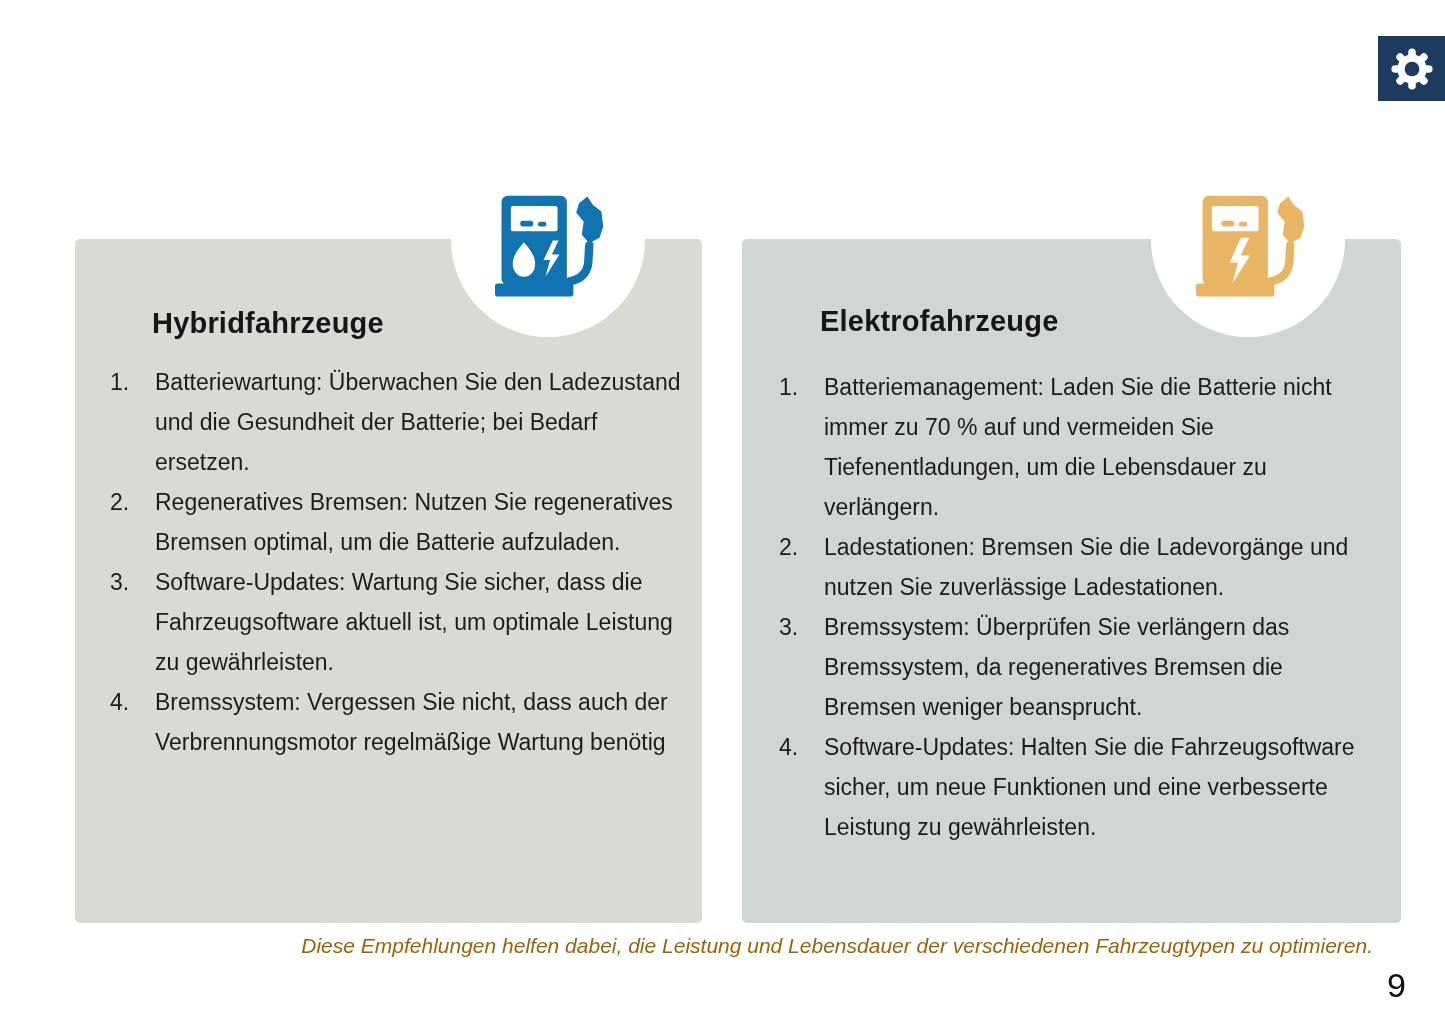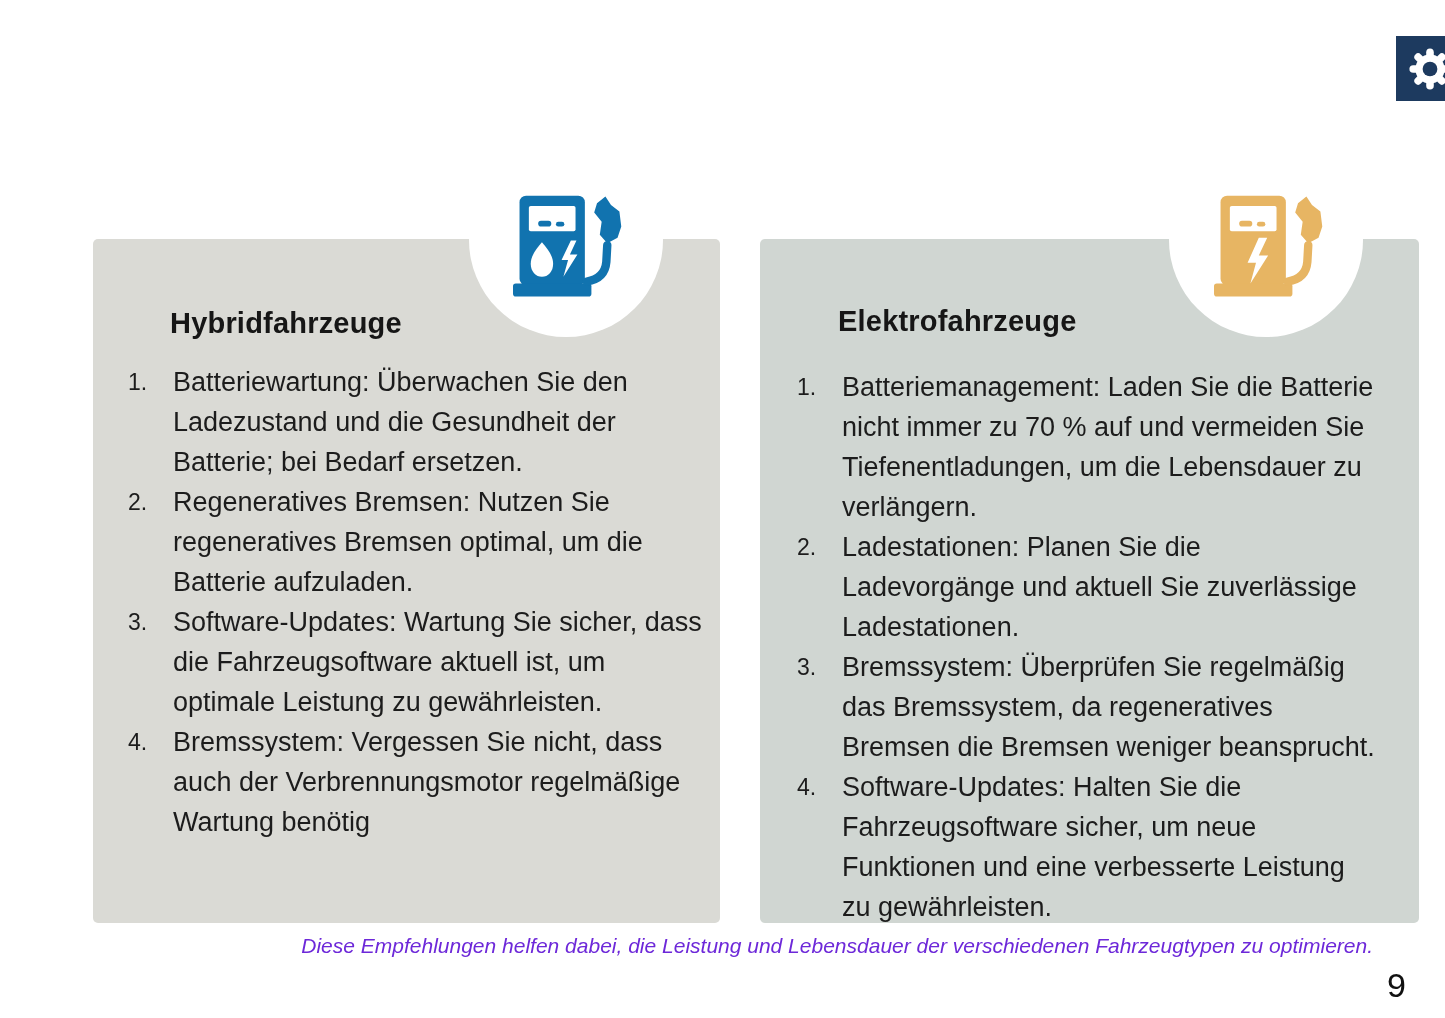--- a/index.html
+++ b/index.html
@@ -4,21 +4,21 @@
 <style>
   * { margin: 0; padding: 0; box-sizing: border-box; }
   html, body { width: 1445px; height: 1018px; }
   body {
     font-family: "Liberation Sans", sans-serif;
     background: #ffffff;
     position: relative;
     overflow: hidden;
     color: #1c1c1c;
   }
-  .page { position: absolute; inset: 0; margin-left: 18px; }
+  .page { position: absolute; inset: 0; }
 
   
   .gear-box {
     position: absolute;
     left: 1378px; top: 36px;
     width: 67px; height: 65px;
     display: flex; align-items: center; justify-content: center;
   }
   .gear-box svg { width: 52px; height: 52px; }
 
@@ -45,21 +45,21 @@
   .list { position: absolute; list-style: none; }
   .card-left  .list { left: 35px; top: 123px; width: 575px; }
   .card-right .list { left: 37px; top: 128px; width: 578px; }
   .list li { display: flex; }
   .list .num {
     width: 45px; flex: 0 0 45px;
     font-size: 23px; line-height: 40px;
   }
   .list .txt {
     flex: 1;
-    font-size: 27px; line-height: 40px;
+    font-size: 23px; line-height: 40px;
   }
 
   
   .icon-circle {
     position: absolute;
     top: 143px;
     width: 194px; height: 194px;
     border-radius: 50%;
     background: #ffffff;
     z-index: 2;
@@ -76,21 +76,21 @@
   .pump-icon.left  { left: 495px; }
   .pump-icon.right { left: 1196px; }
   .pump-icon svg { width: 100%; height: 100%; }
 
   
   .caption {
     position: absolute;
     top: 934px; right: 72px;
     font-size: 21px;
     font-style: italic;
-    color: #6d28d9;
+    color: #a16207;
     white-space: nowrap;
   }
   .page-number {
     position: absolute;
     top: 966px; right: 39px;
     font-size: 34px;
     color: #111;
   }
 </style>
 </head>
@@ -139,25 +139,25 @@
 
   <section class="card card-right" style="background: rgb(208, 214, 210);">
     <h2>Elektrofahrzeuge</h2>
     <ol class="list">
       <li>
         <span class="num">1.</span>
         <span class="txt">Batteriemanagement: Laden Sie die Batterie nicht immer zu 70 % auf und vermeiden Sie Tiefenentladungen, um die Lebensdauer zu verlängern.</span>
       </li>
       <li>
         <span class="num">2.</span>
-        <span class="txt">Ladestationen: Planen Sie die Ladevorgänge und aktuell Sie zuverlässige Ladestationen.</span>
+        <span class="txt">Ladestationen: Bremsen Sie die Ladevorgänge und nutzen Sie zuverlässige Ladestationen.</span>
       </li>
       <li>
         <span class="num">3.</span>
-        <span class="txt">Bremssystem: Überprüfen Sie regelmäßig das Bremssystem, da regeneratives Bremsen die Bremsen weniger beansprucht.</span>
+        <span class="txt">Bremssystem: Überprüfen Sie verlängern das Bremssystem, da regeneratives Bremsen die Bremsen weniger beansprucht.</span>
       </li>
       <li>
         <span class="num">4.</span>
         <span class="txt">Software-Updates: Halten Sie die Fahrzeugsoftware sicher, um neue Funktionen und eine verbesserte Leistung zu gewährleisten.</span>
       </li>
     </ol>
   </section>
 
   <div class="icon-circle left"></div>
   <div class="icon-circle right"></div>

